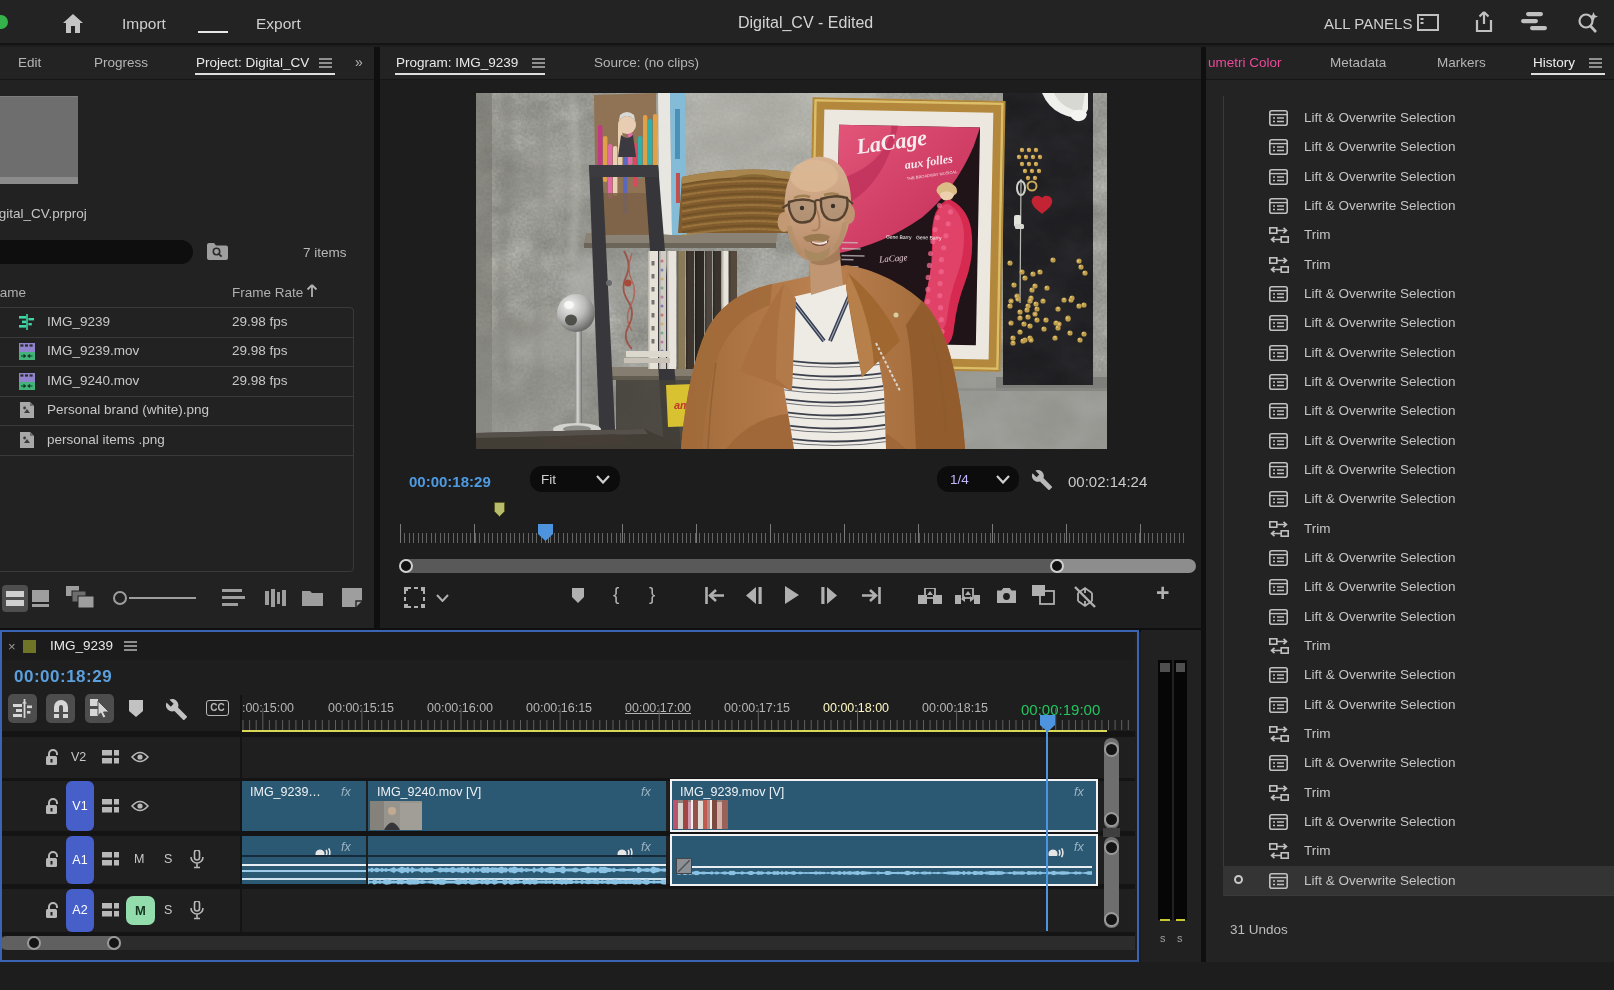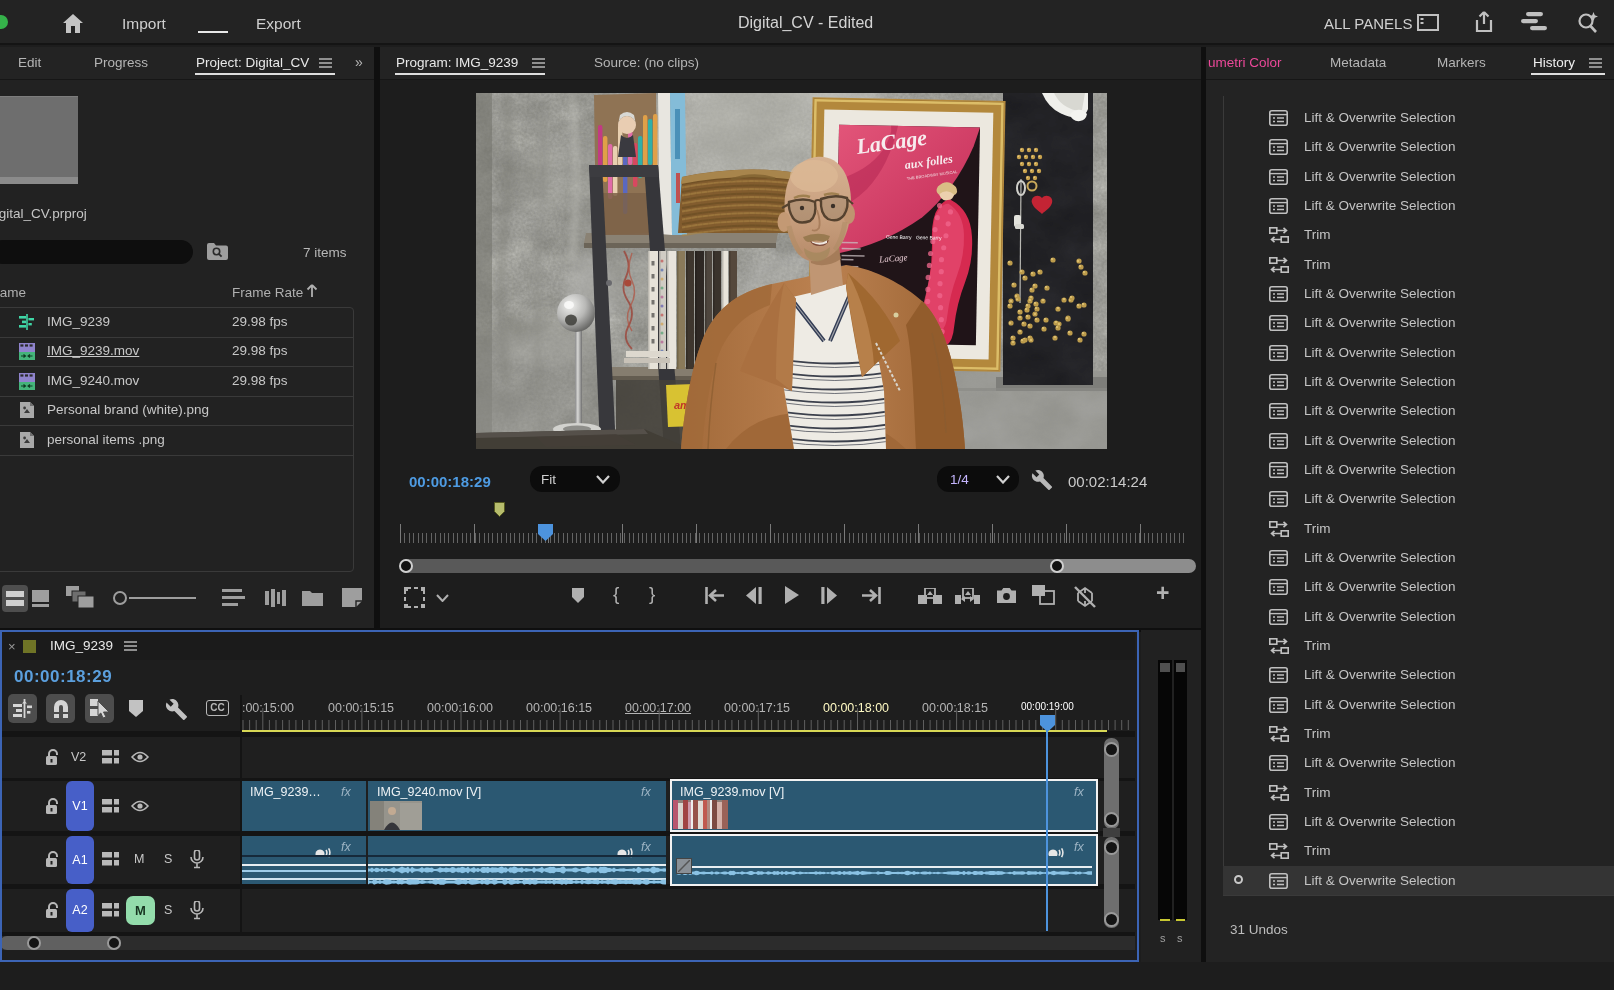--- a/index.html
+++ b/index.html
@@ -112,21 +112,21 @@
   <div class="txt" style="left:232px;top:234px;">29.98 fps</div>
 
   <svg class="abs" style="left:19px;top:263px;" width="16" height="17" viewBox="0 0 16 17">
     <rect x="0" y="0" width="16" height="9" fill="#8f83cc"></rect>
     <rect x="1.4" y="1.4" width="3" height="2.2" fill="#2a2a2a"></rect>
       <rect x="6" y="1.4" width="3" height="2.2" fill="#2a2a2a"></rect>
       <rect x="10.6" y="1.4" width="3" height="2.2" fill="#2a2a2a"></rect>
     <rect x="0" y="9" width="16" height="8" fill="#44b37a"></rect>
     <path d="M2 13 h4 M4.5 11.5 l2 1.5 -2 1.5 M13.5 13 h-4 M11 11.5 l-2 1.5 2 1.5" stroke="#0e3a22" stroke-width="1.1" fill="none"></path>
   </svg>
-  <div class="txt" style="left:47px;top:263px;text-decoration:underline;">IMG_9239.mov</div>
+  <div class="txt" style="left:47px;top:263px;">IMG_9239.mov</div>
   <div class="txt" style="left:232px;top:263px;">29.98 fps</div>
 
   <svg class="abs" style="left:19px;top:293px;" width="16" height="17" viewBox="0 0 16 17">
     <rect x="0" y="0" width="16" height="9" fill="#8f83cc"></rect>
     <rect x="1.4" y="1.4" width="3" height="2.2" fill="#2a2a2a"></rect>
       <rect x="6" y="1.4" width="3" height="2.2" fill="#2a2a2a"></rect>
       <rect x="10.6" y="1.4" width="3" height="2.2" fill="#2a2a2a"></rect>
     <rect x="0" y="9" width="16" height="8" fill="#44b37a"></rect>
     <path d="M2 13 h4 M4.5 11.5 l2 1.5 -2 1.5 M13.5 13 h-4 M11 11.5 l-2 1.5 2 1.5" stroke="#0e3a22" stroke-width="1.1" fill="none"></path>
   </svg>
@@ -834,21 +834,21 @@
 <div class="abs" style="left:206px;top:70px;width:23px;height:16px;border:1.6px solid #b8b8b8;border-radius:3px;color:#b8b8b8;font-size:10px;font-weight:bold;text-align:center;line-height:13px;position:absolute;">CC</div>
 <div class="abs" style="left:242px;top:71px;width:893px;height:18px;overflow:hidden;">
       <div class="txt" style="left:-14px;top:0;font-size:12.5px;color:#b4b4b4;">00:00:15:00</div>
       <div class="txt" style="left:86px;top:0;font-size:12.5px;color:#b4b4b4;">00:00:15:15</div>
       <div class="txt" style="left:185px;top:0;font-size:12.5px;color:#b4b4b4;">00:00:16:00</div>
       <div class="txt" style="left:284px;top:0;font-size:12.5px;color:#b4b4b4;">00:00:16:15</div>
       <div class="txt" style="left:383px;top:0;font-size:12.5px;color:#b4b4b4;text-decoration:underline;">00:00:17:00</div>
       <div class="txt" style="left:482px;top:0;font-size:12.5px;color:#b4b4b4;">00:00:17:15</div>
       <div class="txt" style="left:581px;top:0;font-size:12.5px;color:#fef9c3;">00:00:18:00</div>
       <div class="txt" style="left:680px;top:0;font-size:12.5px;color:#b4b4b4;">00:00:18:15</div>
-      <div class="txt" style="left:779px;top:0;font-size:10px;color:#ffffff;">00:00:19:00</div>
+      <div class="txt" style="left:779px;top:0;font-size:15px;color:#22c55e;">00:00:19:00</div>
     </div>
 <svg class="abs" style="left:0;top:0;" width="1135" height="100" viewBox="0 0 1135 100">
       <path d="M243.0 90 V100 M249.6 90 V100 M256.2 90 V100 M262.8 78 V100 M269.4 90 V100 M276.0 90 V100 M282.6 90 V100 M289.2 90 V100 M295.9 90 V100 M302.5 90 V100 M309.1 90 V100 M315.7 90 V100 M322.3 90 V100 M328.9 90 V100 M335.5 90 V100 M342.1 90 V100 M348.7 90 V100 M355.3 90 V100 M361.9 78 V100 M368.5 90 V100 M375.1 90 V100 M381.7 90 V100 M388.4 90 V100 M395.0 90 V100 M401.6 90 V100 M408.2 90 V100 M414.8 90 V100 M421.4 90 V100 M428.0 90 V100 M434.6 90 V100 M441.2 90 V100 M447.8 90 V100 M454.4 90 V100 M461.0 78 V100 M467.6 90 V100 M474.2 90 V100 M480.9 90 V100 M487.5 90 V100 M494.1 90 V100 M500.7 90 V100 M507.3 90 V100 M513.9 90 V100 M520.5 90 V100 M527.1 90 V100 M533.7 90 V100 M540.3 90 V100 M546.9 90 V100 M553.5 90 V100 M560.1 78 V100 M566.7 90 V100 M573.4 90 V100 M580.0 90 V100 M586.6 90 V100 M593.2 90 V100 M599.8 90 V100 M606.4 90 V100 M613.0 90 V100 M619.6 90 V100 M626.2 90 V100 M632.8 90 V100 M639.4 90 V100 M646.0 90 V100 M652.6 90 V100 M659.2 78 V100 M665.8 90 V100 M672.5 90 V100 M679.1 90 V100 M685.7 90 V100 M692.3 90 V100 M698.9 90 V100 M705.5 90 V100 M712.1 90 V100 M718.7 90 V100 M725.3 90 V100 M731.9 90 V100 M738.5 90 V100 M745.1 90 V100 M751.7 90 V100 M758.3 78 V100 M765.0 90 V100 M771.6 90 V100 M778.2 90 V100 M784.8 90 V100 M791.4 90 V100 M798.0 90 V100 M804.6 90 V100 M811.2 90 V100 M817.8 90 V100 M824.4 90 V100 M831.0 90 V100 M837.6 90 V100 M844.2 90 V100 M850.8 90 V100 M857.5 78 V100 M864.1 90 V100 M870.7 90 V100 M877.3 90 V100 M883.9 90 V100 M890.5 90 V100 M897.1 90 V100 M903.7 90 V100 M910.3 90 V100 M916.9 90 V100 M923.5 90 V100 M930.1 90 V100 M936.7 90 V100 M943.3 90 V100 M949.9 90 V100 M956.6 78 V100 M963.2 90 V100 M969.8 90 V100 M976.4 90 V100 M983.0 90 V100 M989.6 90 V100 M996.2 90 V100 M1002.8 90 V100 M1009.4 90 V100 M1016.0 90 V100 M1022.6 90 V100 M1029.2 90 V100 M1035.8 90 V100 M1042.4 90 V100 M1049.1 90 V100 M1055.7 78 V100 M1062.3 90 V100 M1068.9 90 V100 M1075.5 90 V100 M1082.1 90 V100 M1088.7 90 V100 M1095.3 90 V100 M1101.9 90 V100 M1108.5 90 V100 M1115.1 90 V100 M1121.7 90 V100 M1128.3 90 V100" stroke="#5f5f5f" stroke-width="1"></path>
     </svg>
 <div class="abs" style="left:242px;top:99.5px;width:865px;height:2.5px;background:#d8d855;"></div>
 <svg class="abs" style="left:46px;top:119px;" width="15" height="17" viewBox="0 0 15 17">
       <rect x="0" y="7" width="11" height="9" rx="1.5" fill="#b8b8b8"></rect>
       <path d="M3 7 V5 a4 4 0 0 1 8 0 V6" fill="none" stroke="#b8b8b8" stroke-width="2"></path>
       <rect x="4.5" y="10" width="2" height="3.5" fill="#1f1f1f"></rect>
     </svg>

